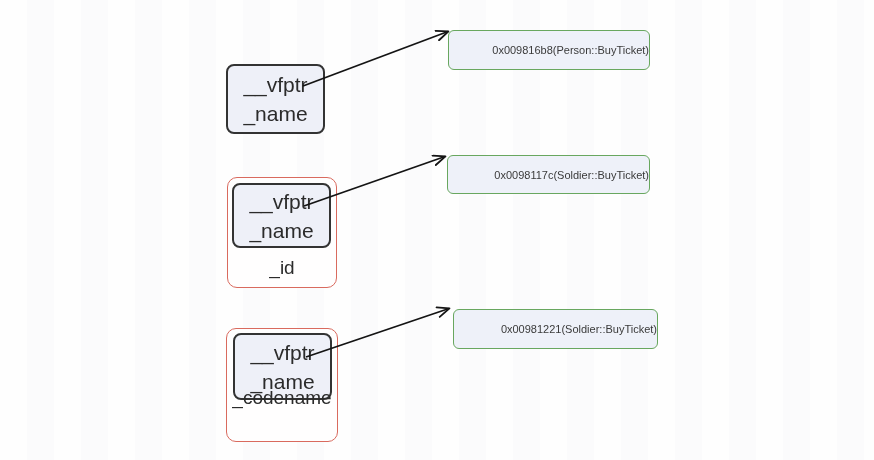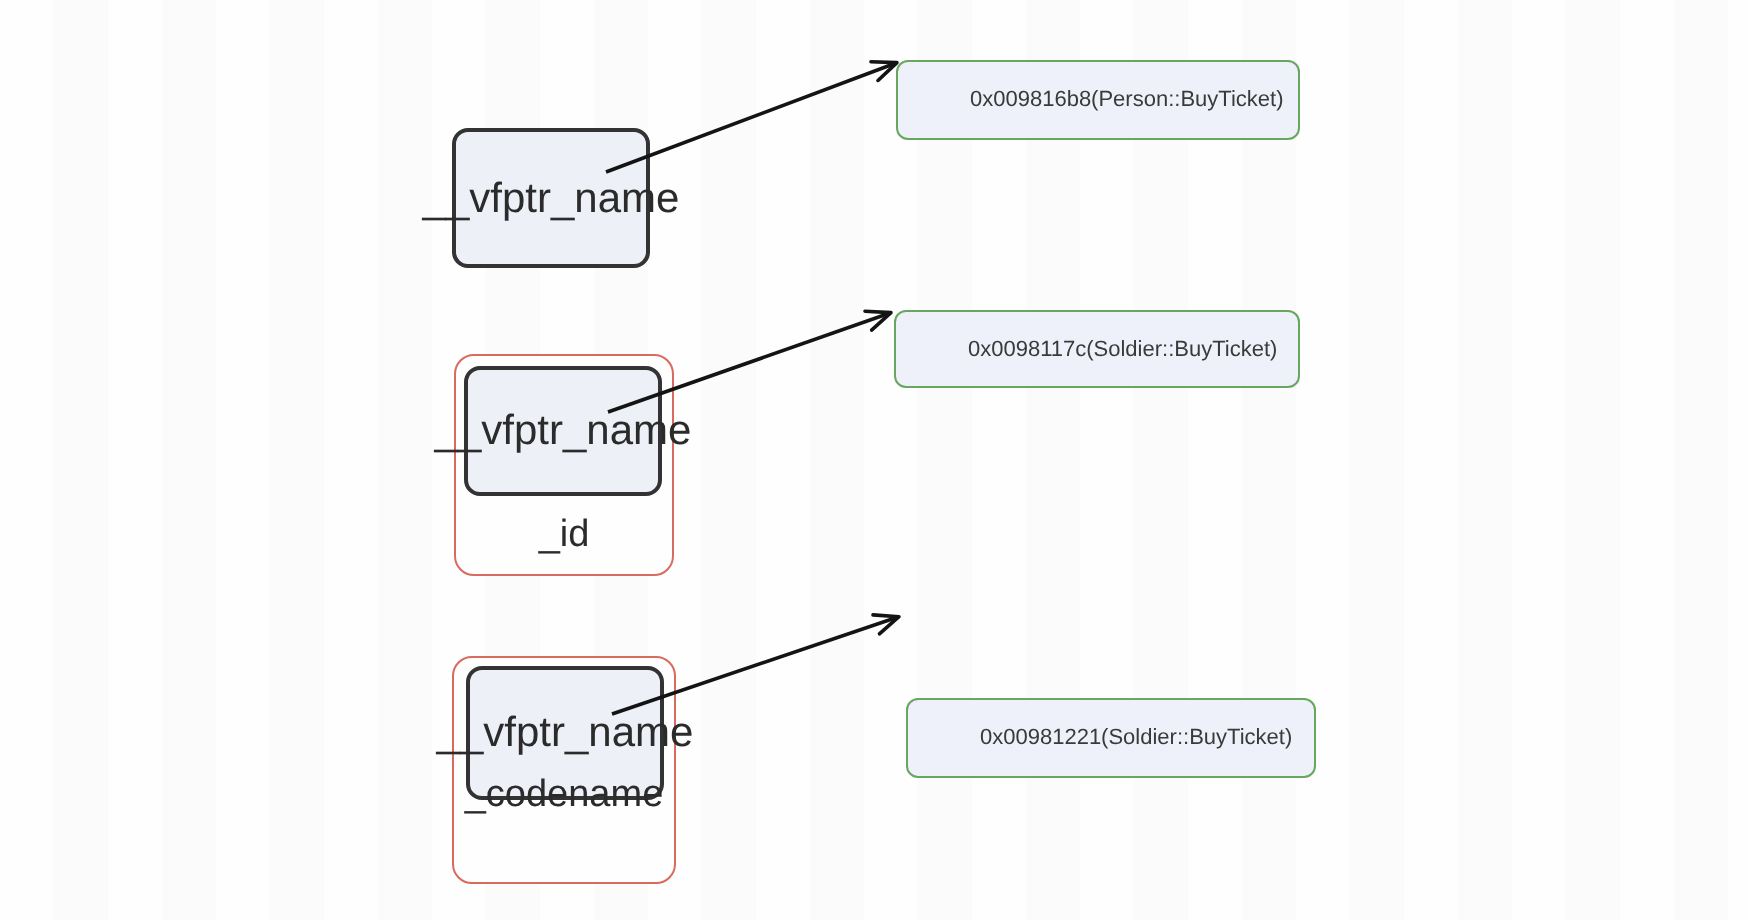--- a/index.html
+++ b/index.html
@@ -10,21 +10,21 @@
     background-image:repeating-linear-gradient(90deg,#fefefe 0 27px,#fbfbfc 27px 54px);
     font-family:"Liberation Sans","DejaVu Sans",sans-serif;
     overflow:hidden;
   }
   .record{
     position:absolute;
     box-sizing:border-box;
     border:2.5px solid #333333;
     border-radius:8px;
     background:#eef0f8;
-    display:flex;flex-direction:row;
+    display:flex;flex-direction:column;
     align-items:center;justify-content:center;
     z-index:2;
   }
   .record .field{
     font-size:21px;
     line-height:29px;
     color:#2b2b2b;
     white-space:nowrap;
   }
   .derived{
@@ -42,21 +42,21 @@
     color:#2b2b2b;
     z-index:2;
     white-space:nowrap;
   }
   .vtable{
     position:absolute;
     box-sizing:border-box;
     border:1.6px solid #68a75f;
     border-radius:6px;
     background:#eef1f9;
-    display:flex;align-items:center;justify-content:flex-start;
+    display:flex;align-items:center;justify-content:flex-end;
     z-index:2;
     padding-left:36px;
   }
   .vtable span{
     font-size:11px;
     color:#3a3a3a;
     white-space:nowrap;
   }
   svg.arrows{
     position:absolute;left:0;top:0;
@@ -87,21 +87,21 @@
   <div class="vtable" style="left:447px;top:155px;width:203px;height:39px;">
     <span>0x0098117c(Soldier::BuyTicket)</span>
   </div>
 
   <div class="derived" style="left:226px;top:328px;width:112px;height:114px;"></div>
   <div class="record" style="left:233px;top:333px;width:99px;height:67px;">
     <div class="field">__vfptr</div>
     <div class="field">_name</div>
   </div>
   <div class="member-label" style="left:226px;top:387px;width:112px;">_codename</div>
-  <div class="vtable" style="left:453px;top:309px;width:205px;height:40px;margin-top:40px;">
+  <div class="vtable" style="left:453px;top:309px;width:205px;height:40px;">
     <span>0x00981221(Soldier::BuyTicket)</span>
   </div>
 
   <svg class="arrows" viewBox="0 0 874 460" xmlns="http://www.w3.org/2000/svg">
     <defs>
       <marker id="ah" markerWidth="15" markerHeight="12" refX="12.5" refY="6" orient="auto" markerUnits="userSpaceOnUse">
         <path d="M1,1 L13,6 L1,11" fill="none" stroke="#141414" stroke-width="1.8" stroke-linecap="round" stroke-linejoin="round"></path>
       </marker>
     </defs>
     <g>

